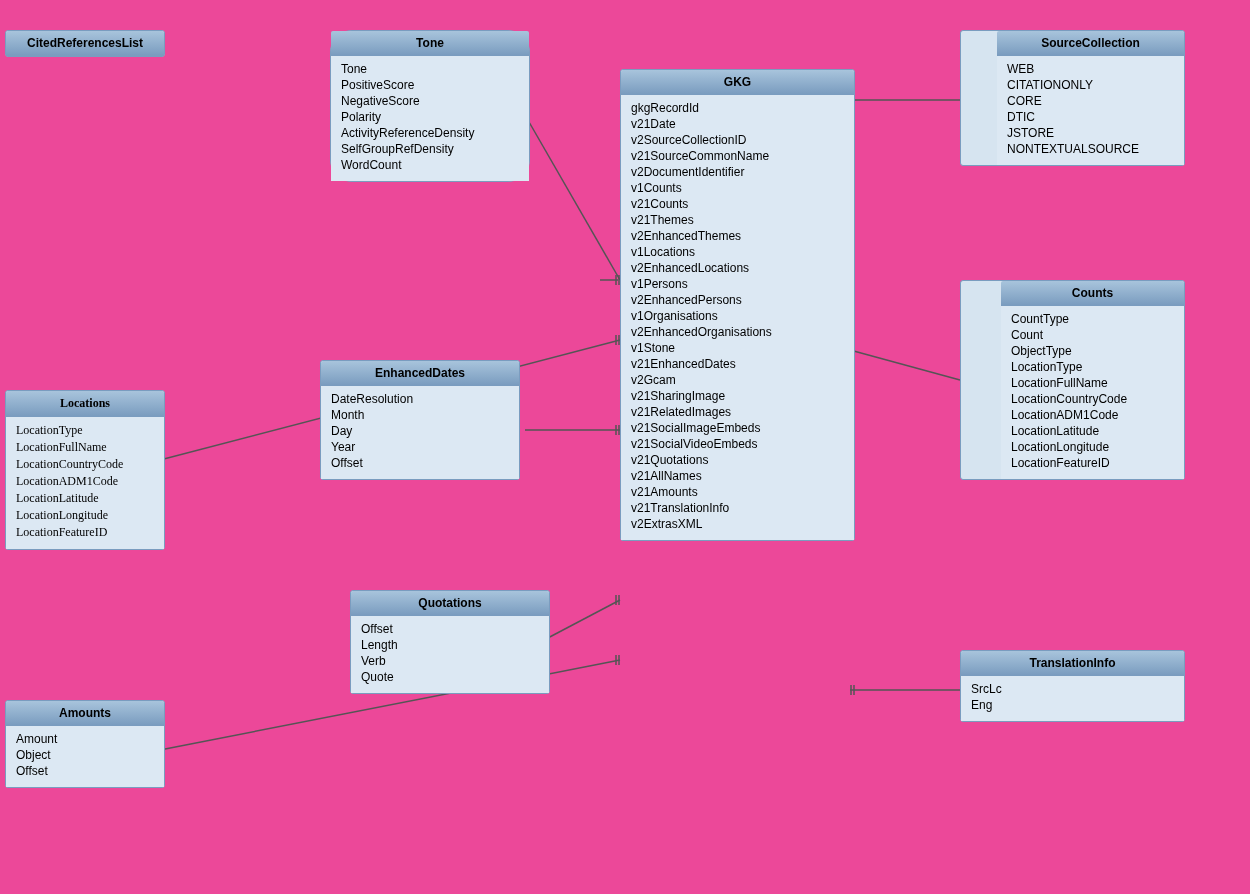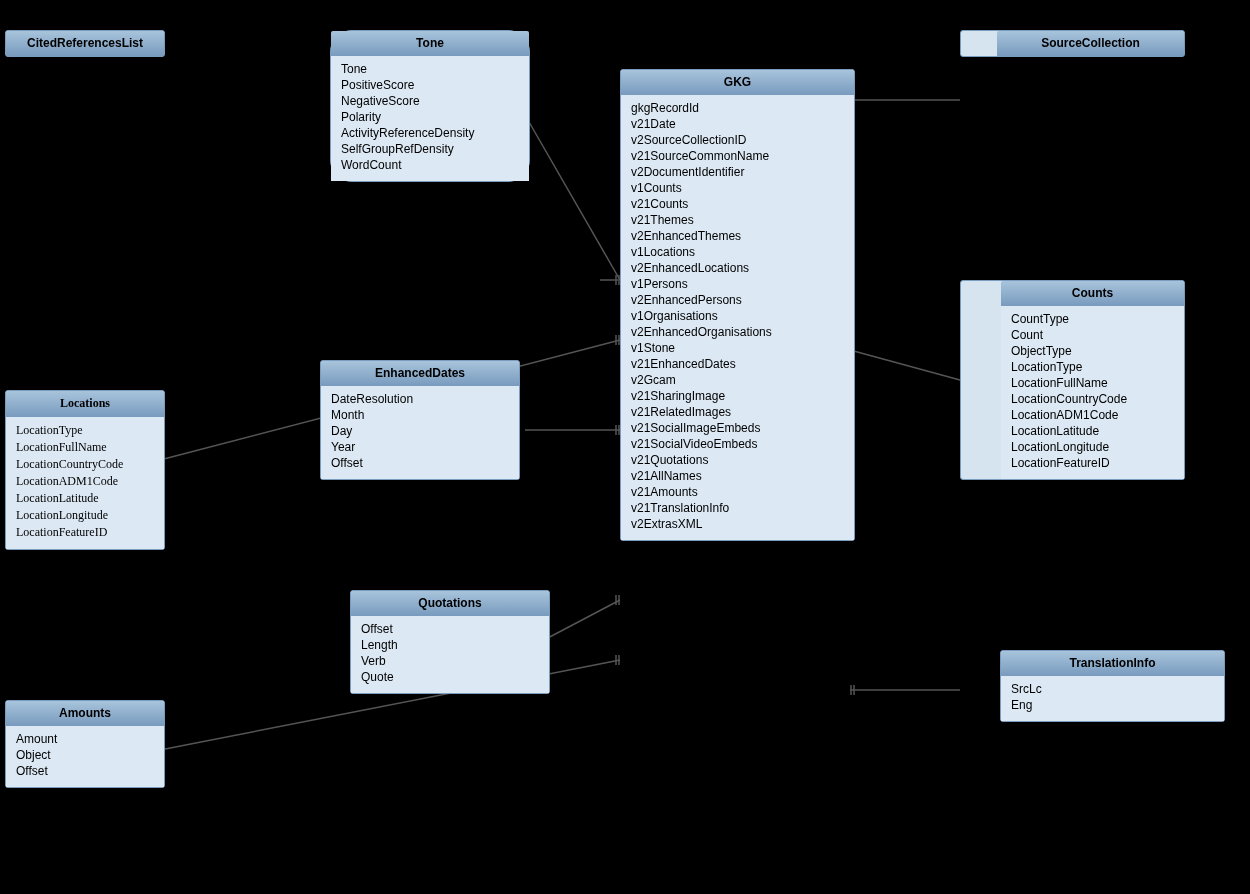--- a/index.html
+++ b/index.html
@@ -10,21 +10,21 @@
       width: 1250px;
       height: 894px;
       position: relative;
       overflow: hidden;
     }
 
     .diagram-container {
       position: relative;
       width: 1250px;
       height: 894px;
-      background: #000000;
+      background: #ec4899;
     }
 
     .entity-box {
       position: absolute;
       border: 1px solid #7a9cbf;
       background: #d6e4f0;
       border-radius: 3px;
     }
 
     .entity-header {
@@ -208,41 +208,49 @@
       <div>v21Amounts</div>
       <div>v21TranslationInfo</div>
       <div>v2ExtrasXML</div>
     </div>
   </div>
 
   <div class="entity-box" style="left:960px; top:30px; width:225px;padding-left:36px;">
     <div class="entity-header">
       <span>SourceCollection</span>
     </div>
+    <div class="entity-fields">
+      <div>WEB</div>
+      <div>CITATIONONLY</div>
+      <div>CORE</div>
+      <div>DTIC</div>
+      <div>JSTORE</div>
+      <div>NONTEXTUALSOURCE</div>
+    </div>
   </div>
 
   <div class="entity-box" style="left:960px; top:280px; width:225px;padding-left:40px;">
     <div class="entity-header">
       <span>Counts</span>
     </div>
     <div class="entity-fields">
       <div>CountType</div>
       <div>Count</div>
       <div>ObjectType</div>
       <div>LocationType</div>
       <div>LocationFullName</div>
       <div>LocationCountryCode</div>
       <div>LocationADM1Code</div>
       <div>LocationLatitude</div>
       <div>LocationLongitude</div>
       <div>LocationFeatureID</div>
     </div>
   </div>
 
-  <div class="entity-box" style="left:1000px; top:650px; width:225px;">
+  <div class="entity-box" style="left:960px; top:650px; width:225px;">
     <div class="entity-header">
       <span>TranslationInfo</span>
     </div>
     <div class="entity-fields">
       <div>SrcLc</div>
       <div>Eng</div>
     </div>
   </div>
 
 </div>

